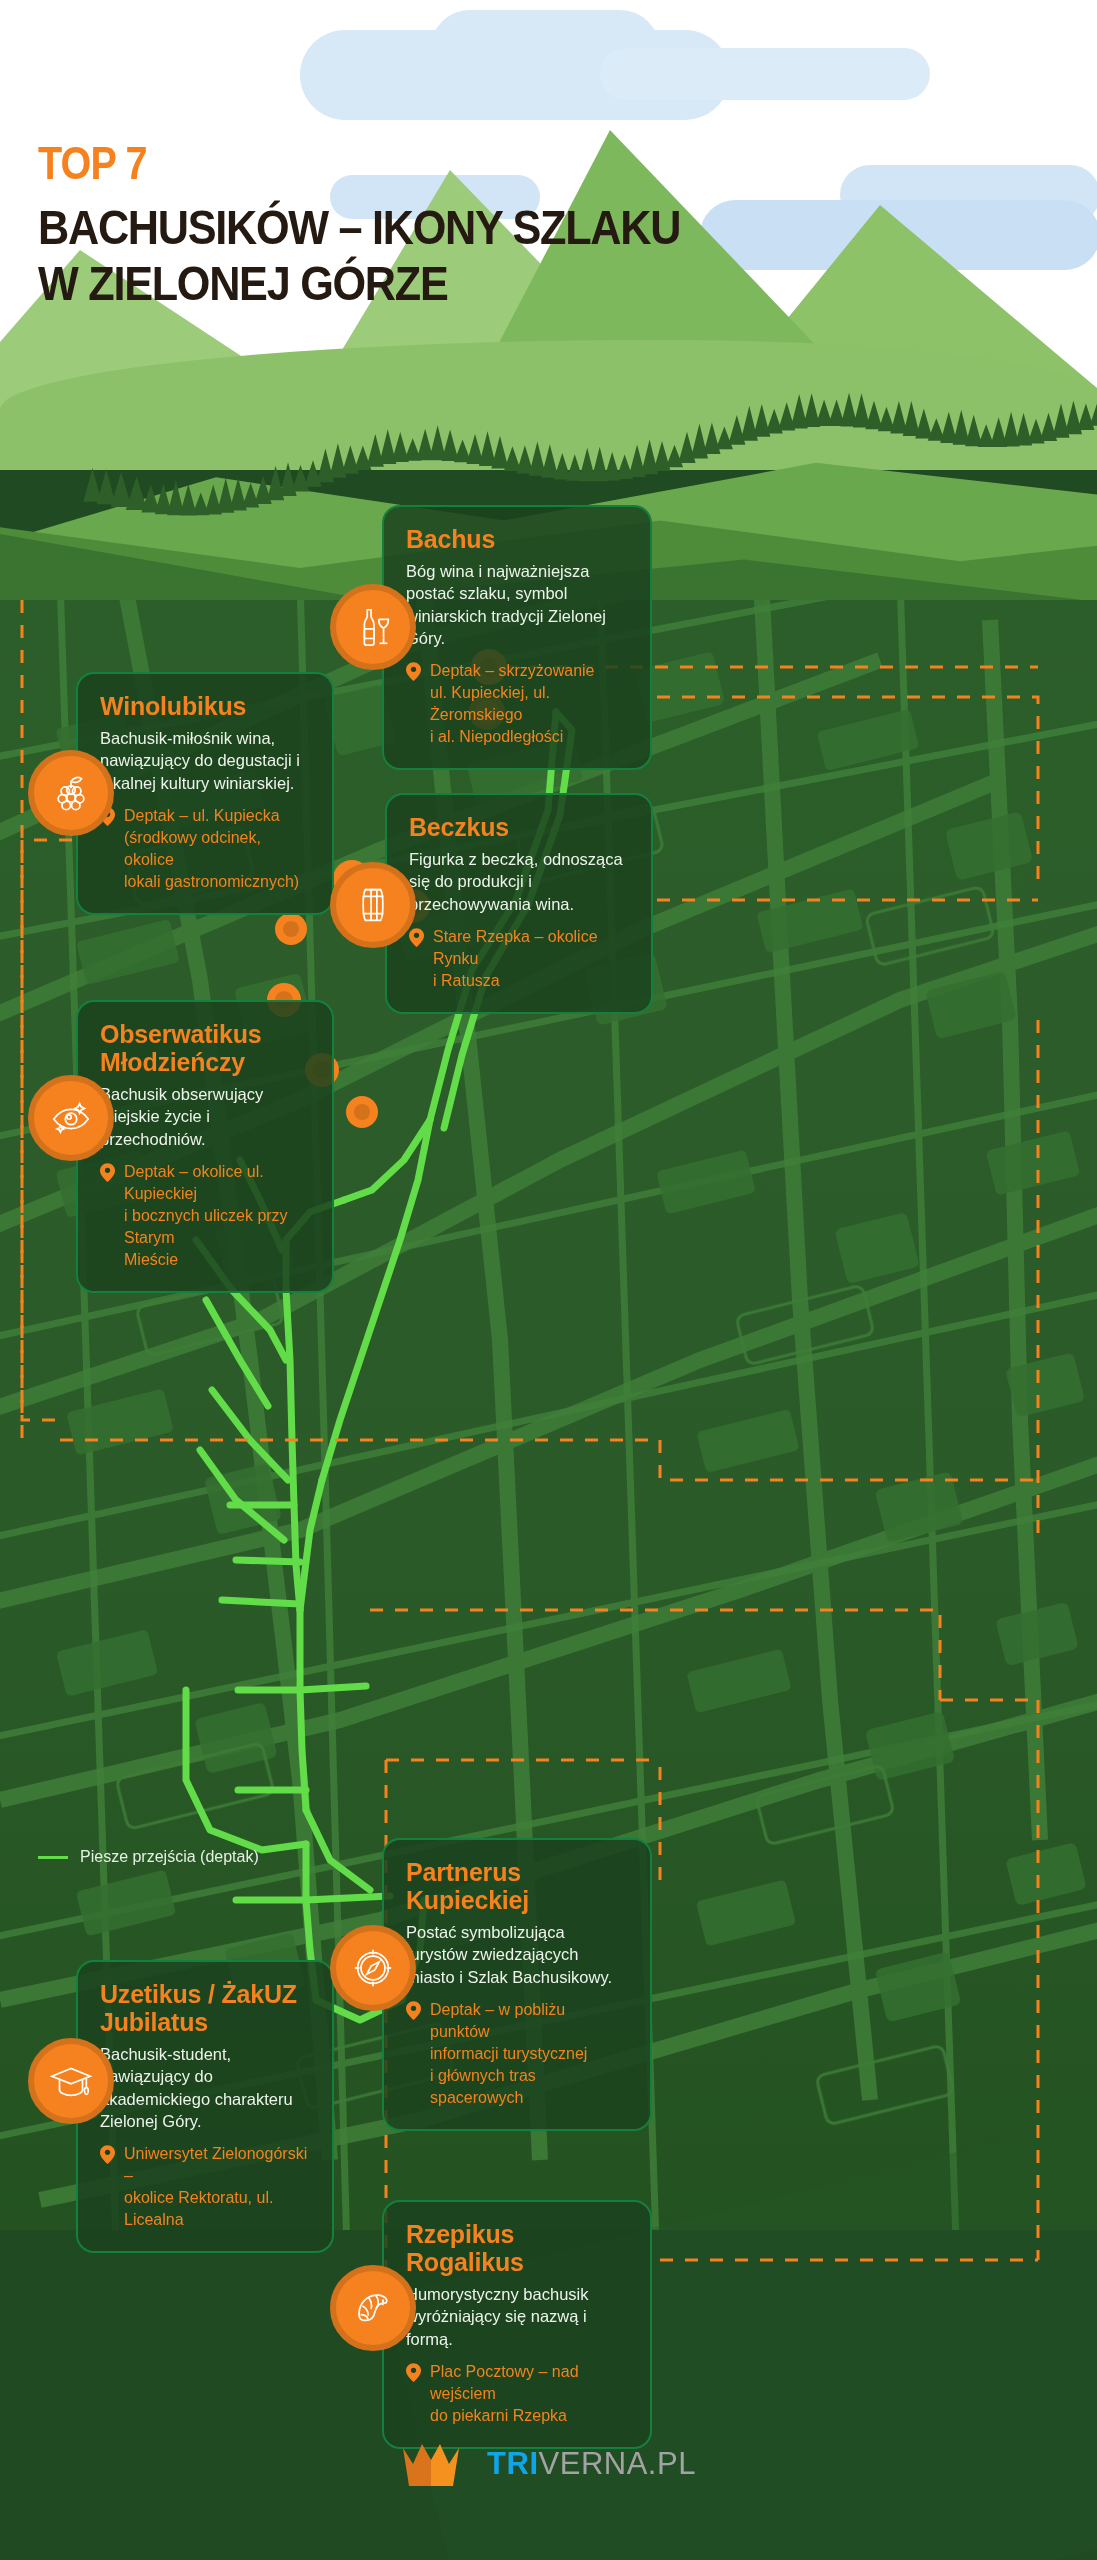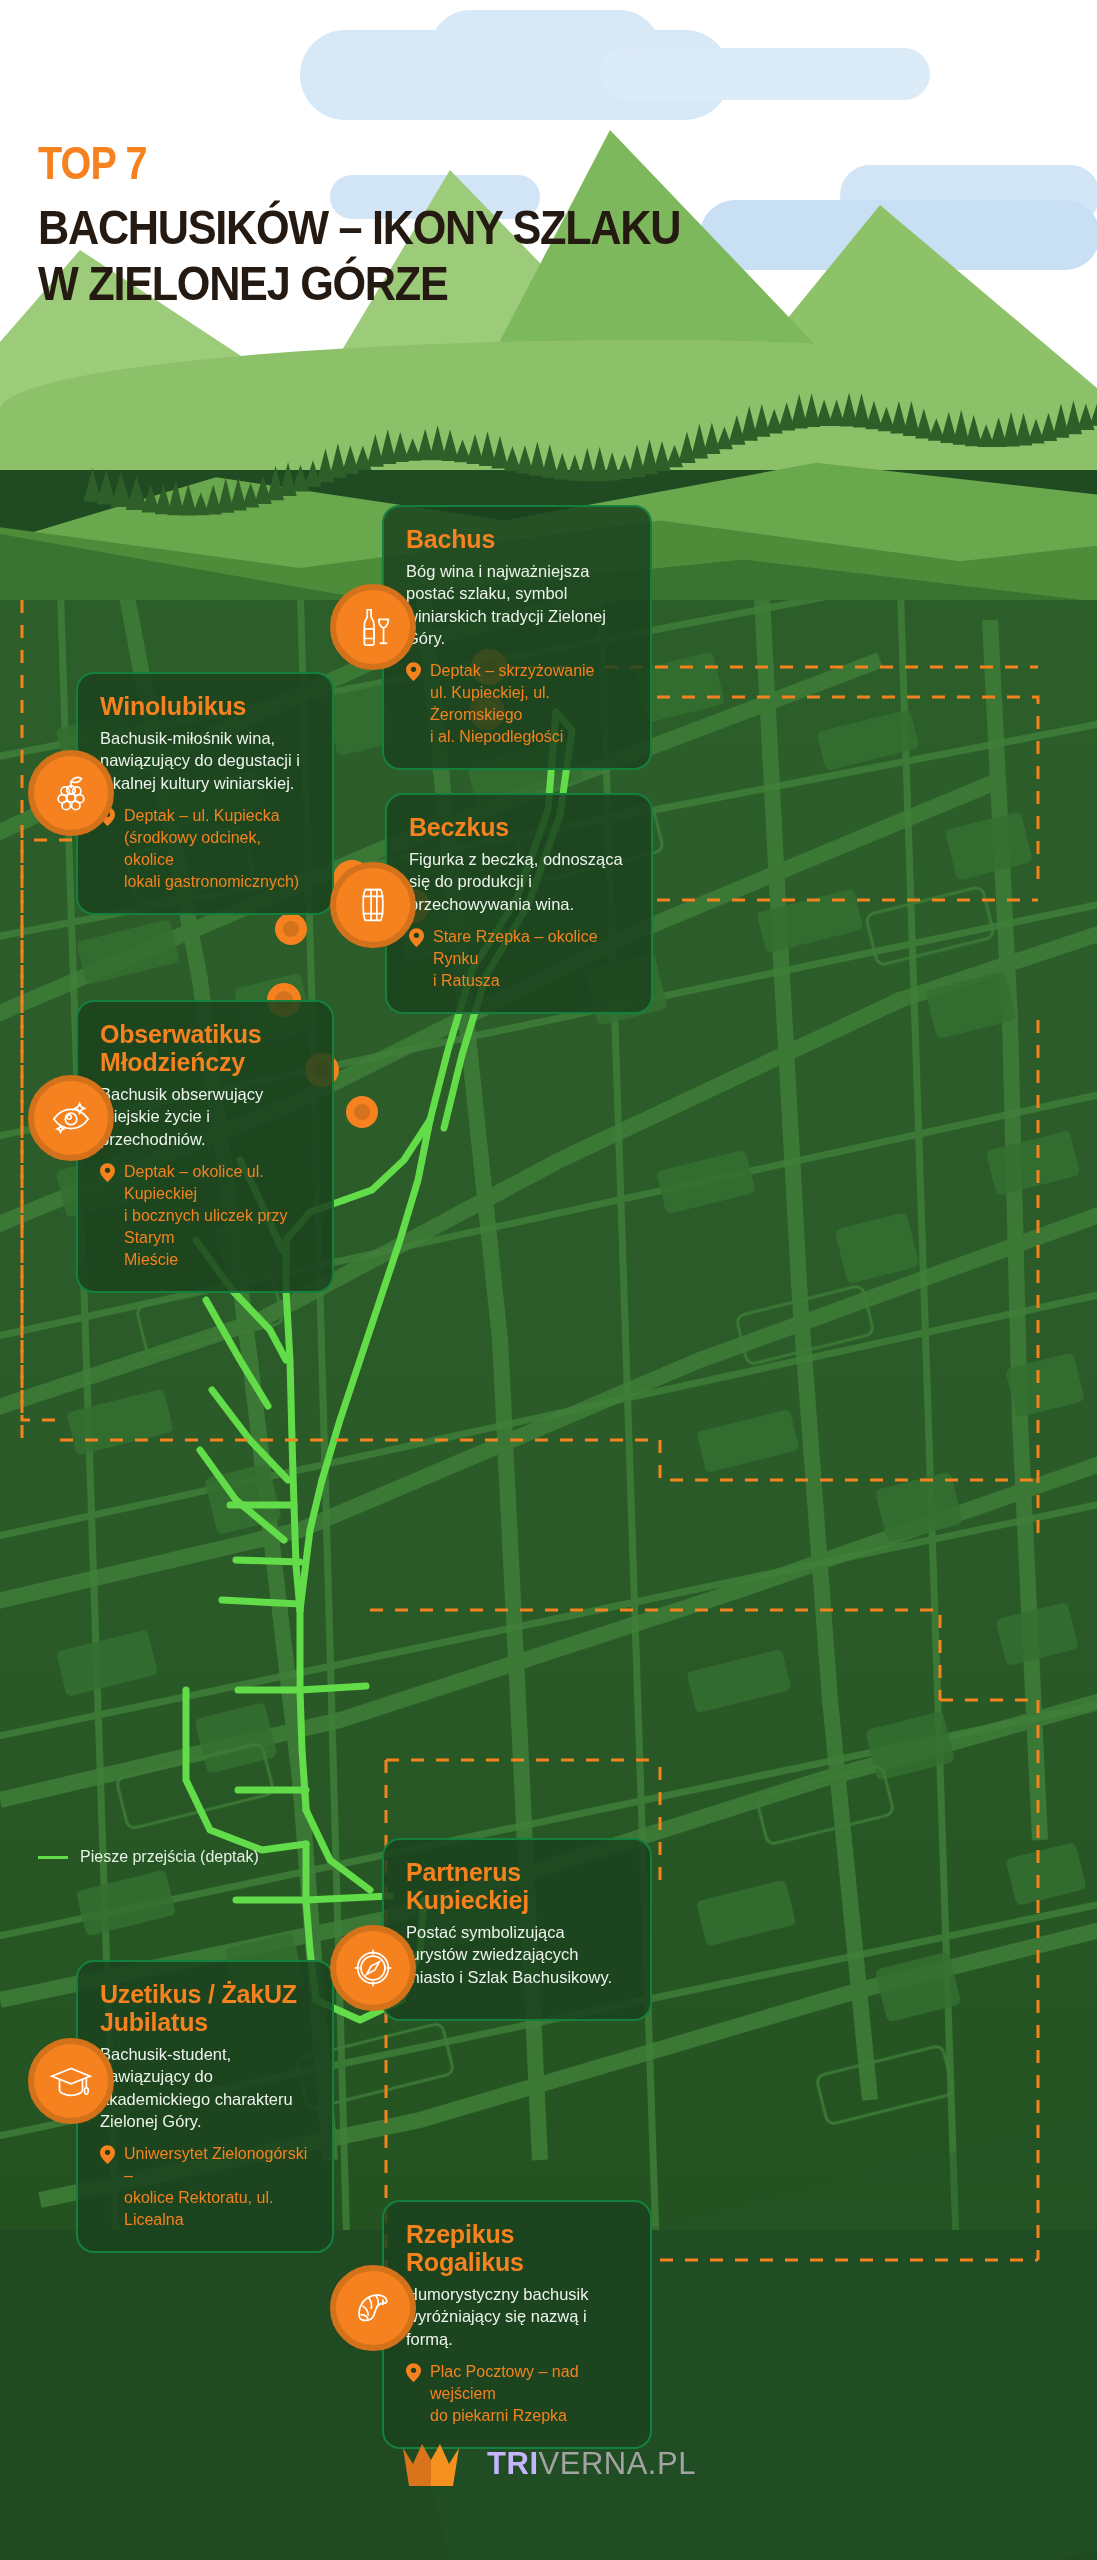--- a/index.html
+++ b/index.html
@@ -168,21 +168,21 @@
   .legend .line { width:30px; height:3px; background:#63DC49; }
   .legend .lbl { color:#e6f0e4; font-size:16px; }
 
   
   .footer {
     position:absolute; left:0; top:2440px; width:1097px;
     display:flex; align-items:center; justify-content:center; gap:14px; z-index:6;
   }
   .crown { display:block; }
   .logotext { font-size:31px; letter-spacing:0.5px; }
-  .logotext .tri { color:#c4b5fd; font-weight:bold;margin-left:12px; }
+  .logotext .tri { color:#0ea5e9; font-weight:bold;margin-left:12px; }
   .logotext .verna { color:#a3a3a3; font-weight:normal; }
 </style>
 </head>
 <body>
 
 <div id="page">
 
   <div class="sky">
     <div class="cloud c1"></div>
     <div class="cloud c2"></div>
@@ -494,20 +494,29 @@
       <path d="M24 5v5"></path>
         <path d="M24 38v5"></path>
         <path d="M5 24h5"></path>
         <path d="M38 24h5"></path>
       <path d="M30.5 17.5L26 26l-8.5 4.5L22 22z"></path>
     </svg>
   </div>
   <div class="card" id="card-partnerus">
     <div class="title">Partnerus Kupieckiej</div>
     <div class="desc">Postać symbolizująca turystów zwiedzających miasto i Szlak Bachusikowy.</div>
+    <div class="loc">
+      <svg class="pin" width="15" height="19" viewBox="0 0 16 20">
+        <path d="M8 0C3.6 0 0 3.6 0 8c0 5.6 8 12 8 12s8-6.4 8-12c0-4.4-3.6-8-8-8z" fill="#F5821F"></path>
+        <circle cx="8" cy="7.6" r="2.8" fill="#1b421e"></circle>
+      </svg>
+      <span class="loctext">Deptak – w pobliżu punktów
+informacji turystycznej
+i głównych tras spacerowych</span>
+    </div>
   </div>
 
   <div class="badge" id="badge-uzetikus">
     <svg width="46" height="46" viewBox="0 0 48 48" fill="none" stroke="#fff" stroke-width="1.8">
       <path d="M24 11L4 19l20 8 20-8z"></path>
       <path d="M12 23v10c0 3 5 6 12 6s12-3 12-6V23"></path>
       <path d="M40 21v10"></path>
         <path d="M40 31c-1.5 0-2 1-2 3s1 4 2 4 2-2 2-4-0.5-3-2-3z"></path>
     </svg>
   </div>

